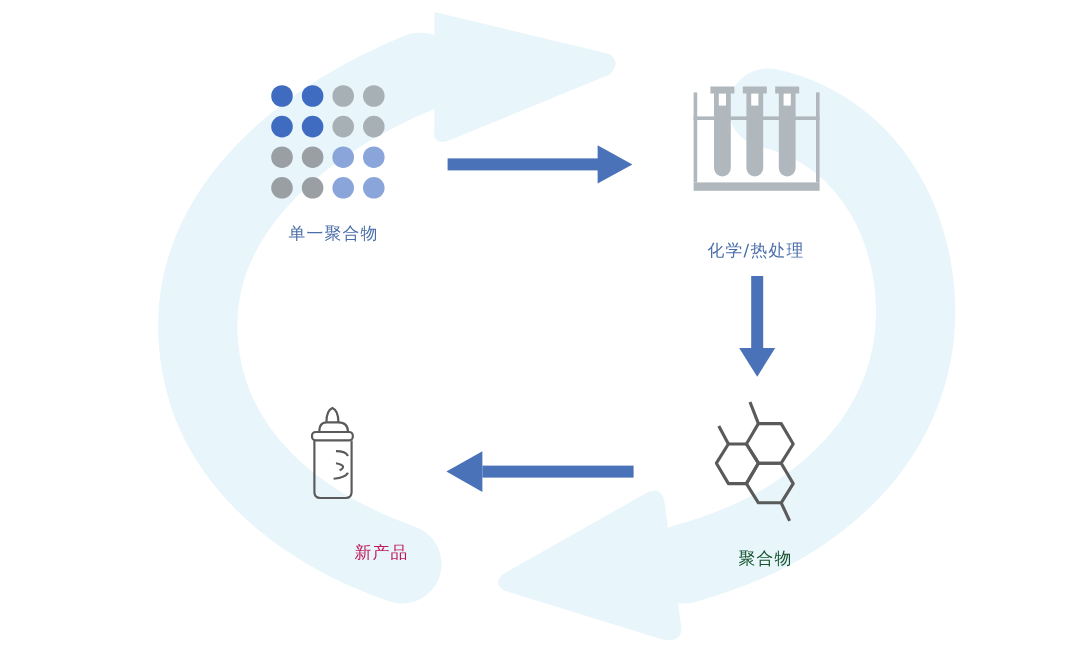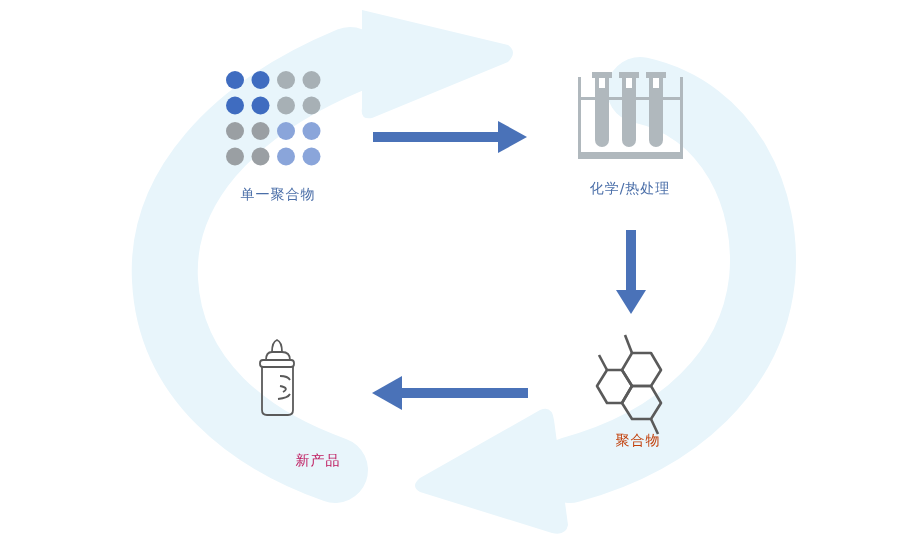--- a/index.html
+++ b/index.html
@@ -85,15 +85,15 @@
     <path d="M 266 360 Q 266 352 272 352 L 282 352 Q 290 352 290 360" stroke="#5a5a5a"></path>
     <rect x="260" y="360" width="34" height="7" rx="3" stroke="#5a5a5a"></rect>
     <path d="M 262 367 L 262 410 Q 262 415 267 415 L 288 415 Q 293 415 293 410 L 293 367" stroke="#5a5a5a"></path>
     <path d="M 280 376 Q 288 376 290 380" stroke="#5a5a5a"></path>
     <path d="M 280 386 Q 290 388 283 392" stroke="#5a5a5a"></path>
     <path d="M 278 399 Q 288 398 290 394" stroke="#5a5a5a"></path>
   </g>
 </svg>
 
 <div class="label" style="left: 278px; top: 186px; color: rgb(74, 110, 168);">单一聚合物</div>
-<div class="label" style="left: 630px; top: 180px; color: rgb(74, 110, 168);">化学/热处理</div>
-<div class="label" style="left: 638px; top: 432px; color: #c2410c;">聚合物</div>
+<div class="label" style="left: 630px; top: 200px; color: rgb(74, 110, 168);">化学/热处理</div>
+<div class="label" style="left: 638px; top: 457px; color: #14532d;">聚合物</div>
 <div class="label" style="left: 278px; top: 452px; color: #be185d; margin-left: 40px;">新产品</div>
 
 </body></html>

